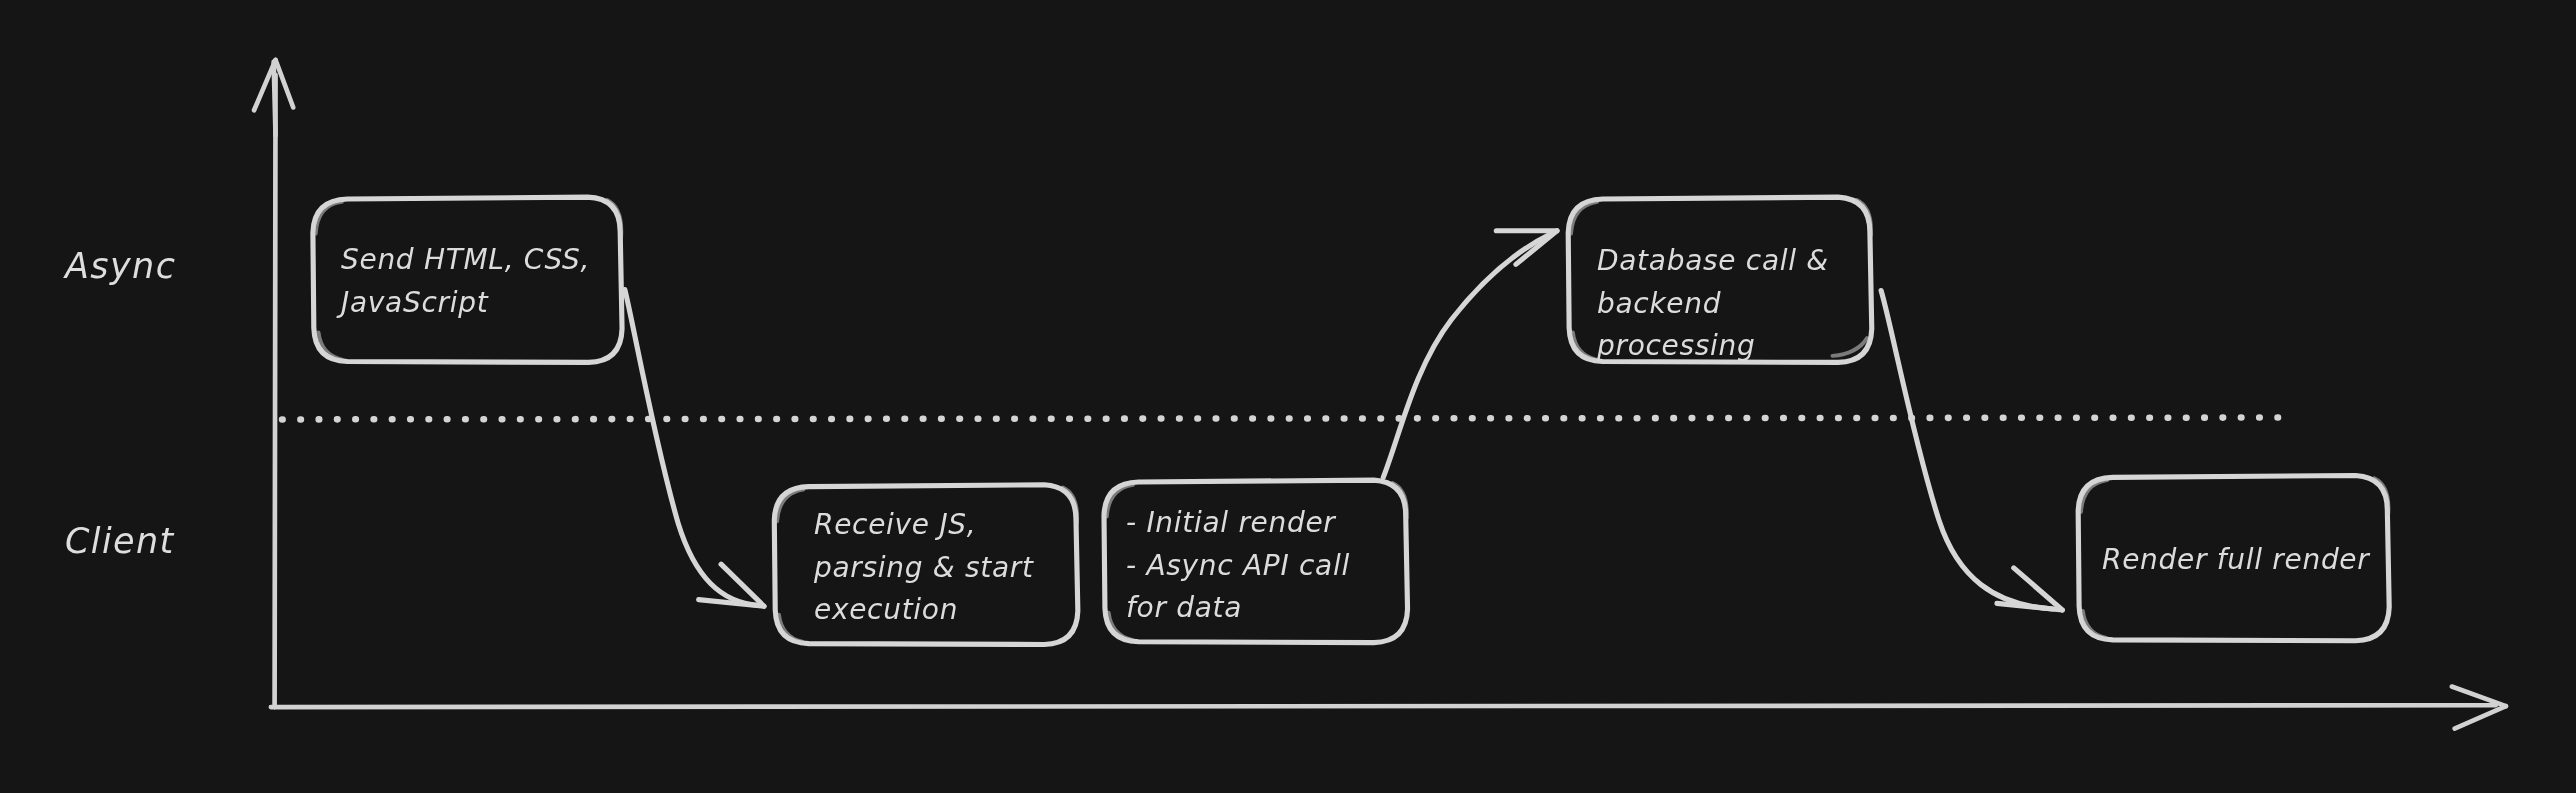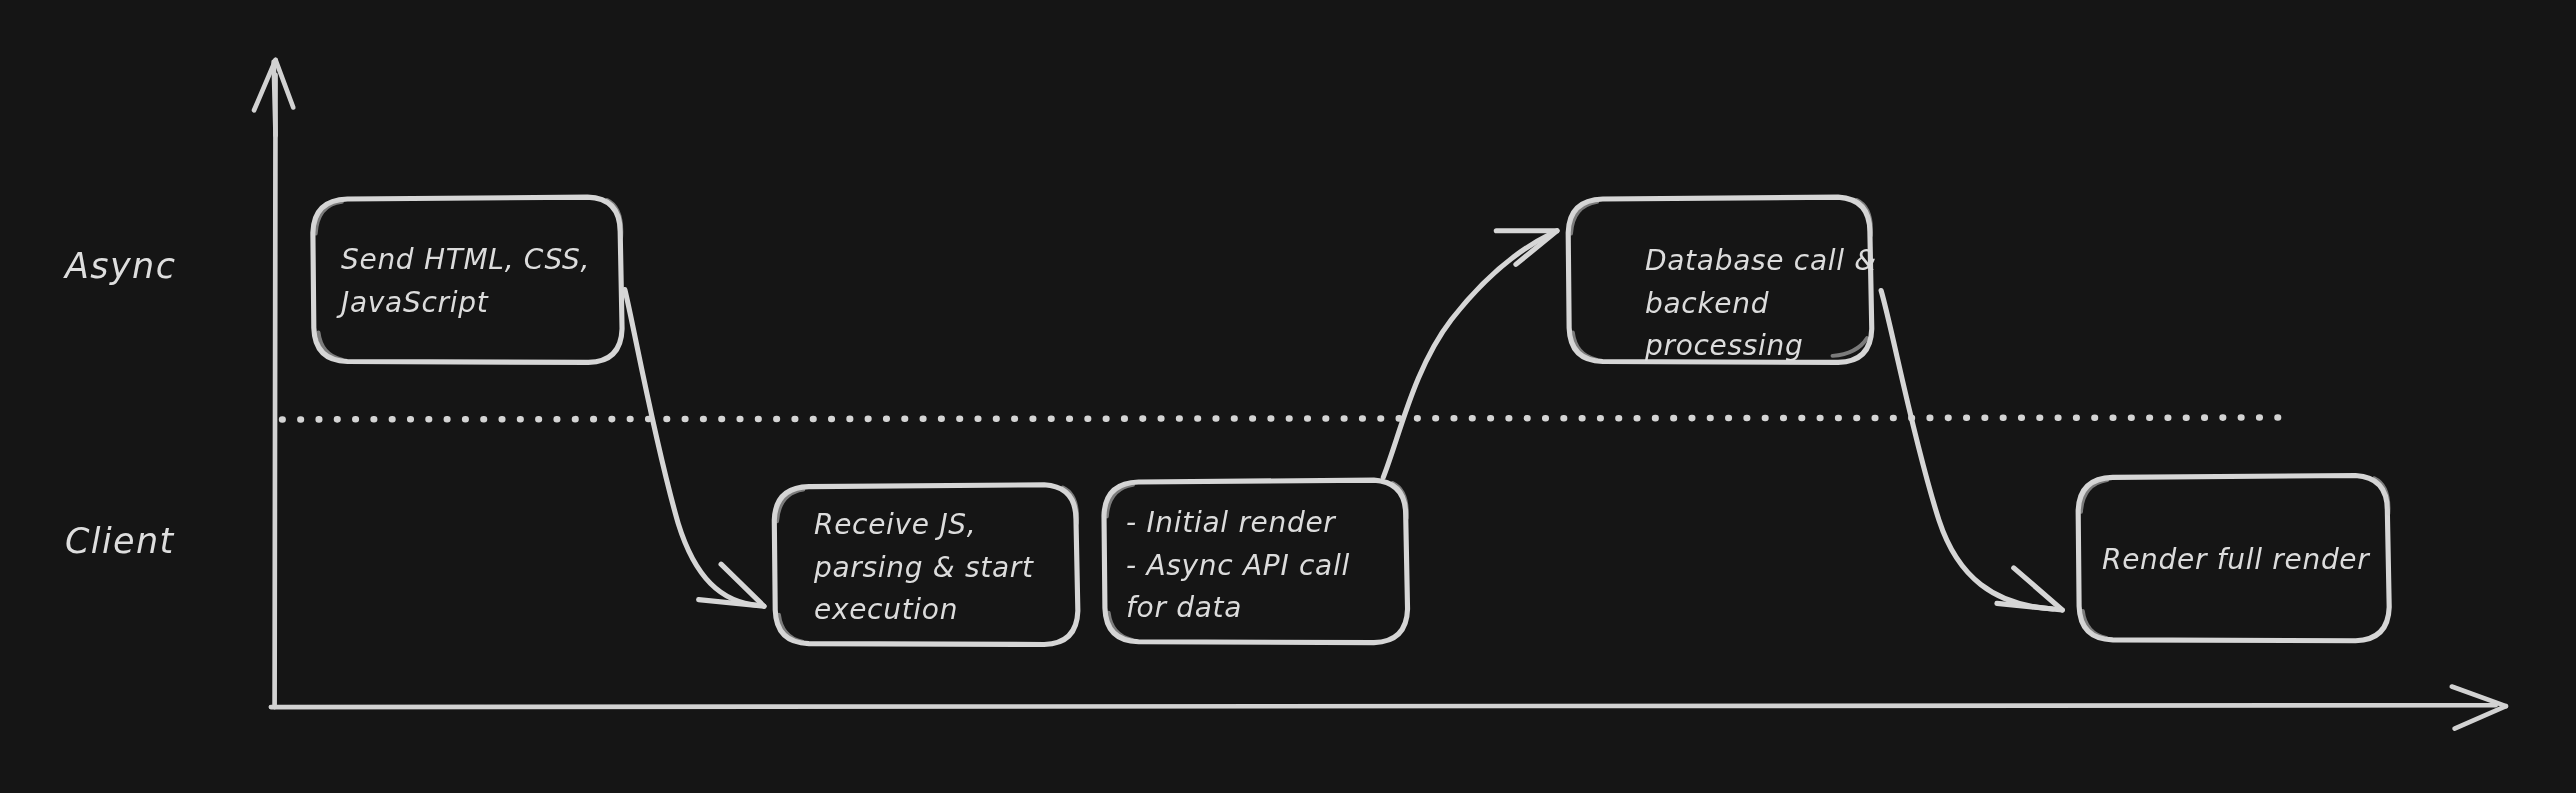--- a/index.html
+++ b/index.html
@@ -151,19 +151,19 @@
 parsing &amp; start
 execution</div>
 
   <div class="box-text" style="left:341px; top:239px; width:280px;">Send HTML, CSS,
 JavaScript</div>
 
   <div class="box-text" style="left:1126px; top:502px; width:280px;">- Initial render
 - Async API call
 for data</div>
 
-  <div class="box-text" style="left:1597px; top:240px; width:290px;margin-left:48px;">Database call &amp;
+  <div class="box-text" style="left:1597px; top:240px; width:290px;">Database call &amp;
 backend processing</div>
 
   <div class="box-text" style="left:2102px; top:539px; width:308px;">Render full render</div>
 
 </div>
 
 
 </body></html>

